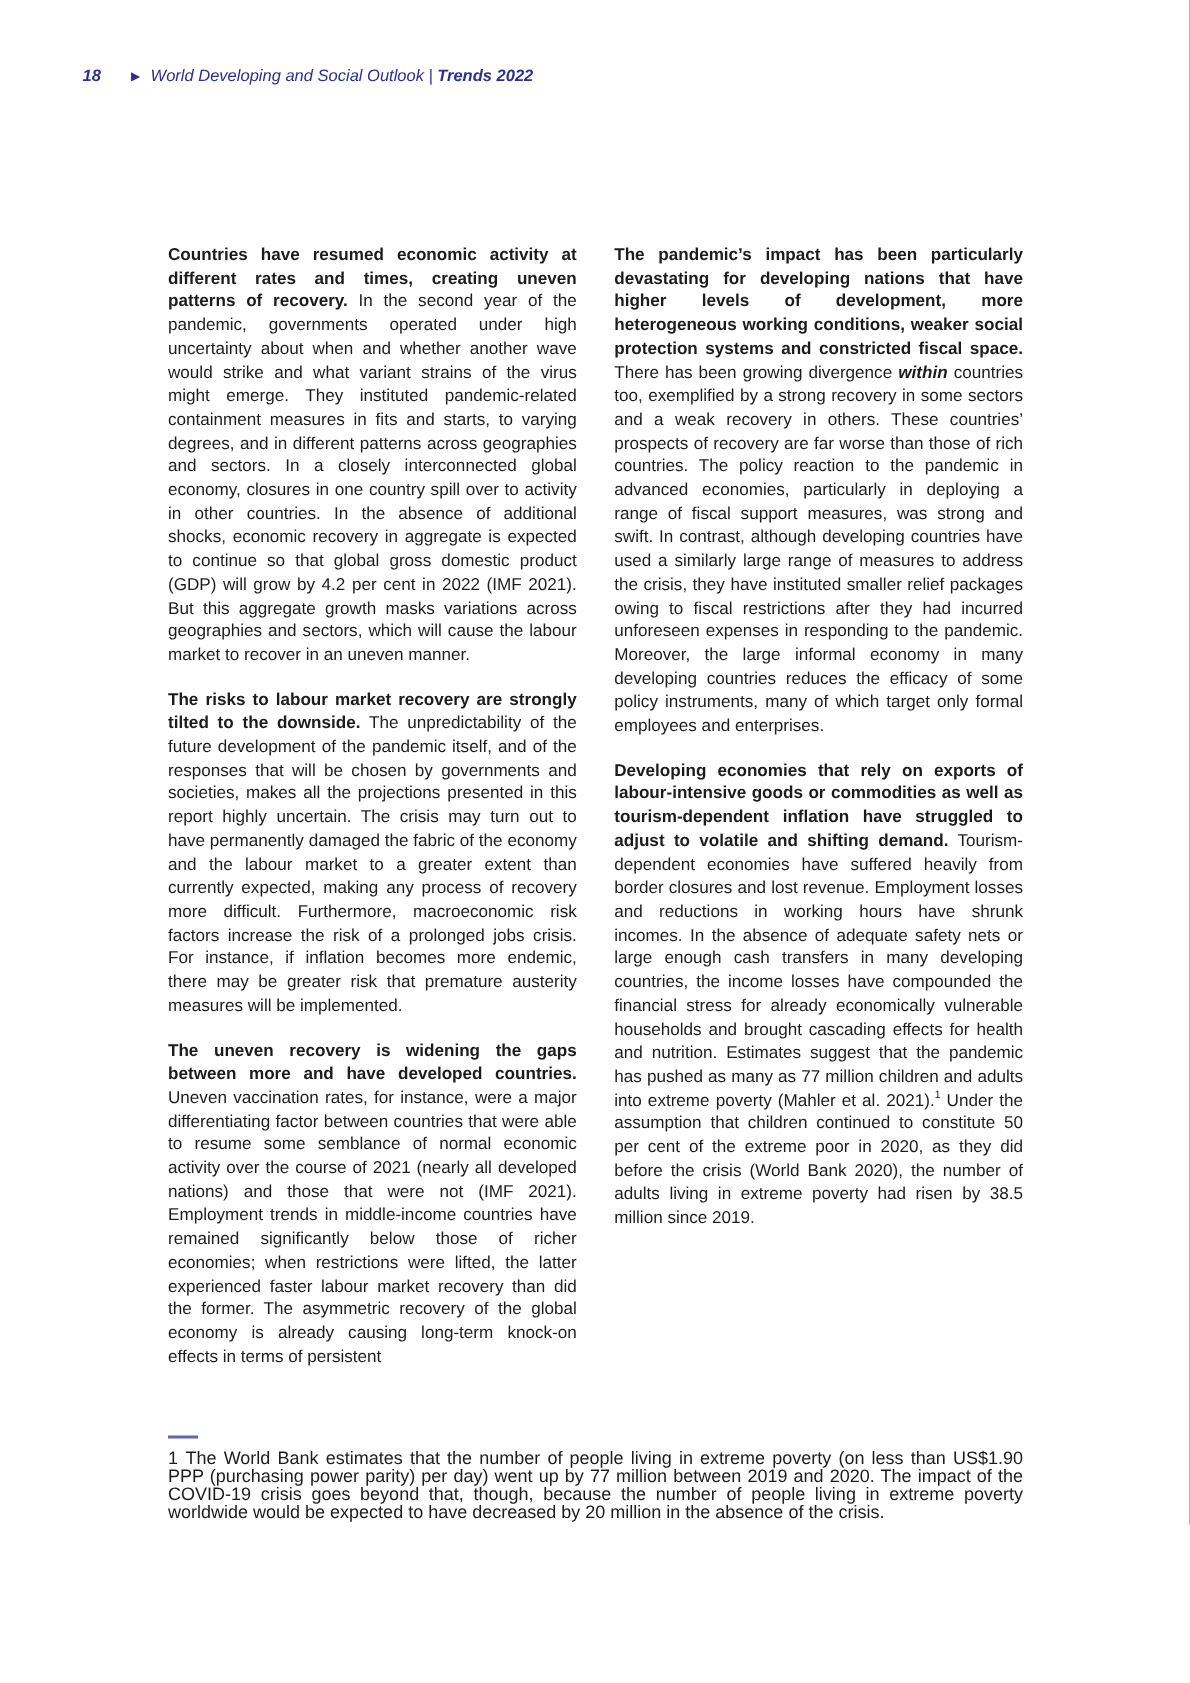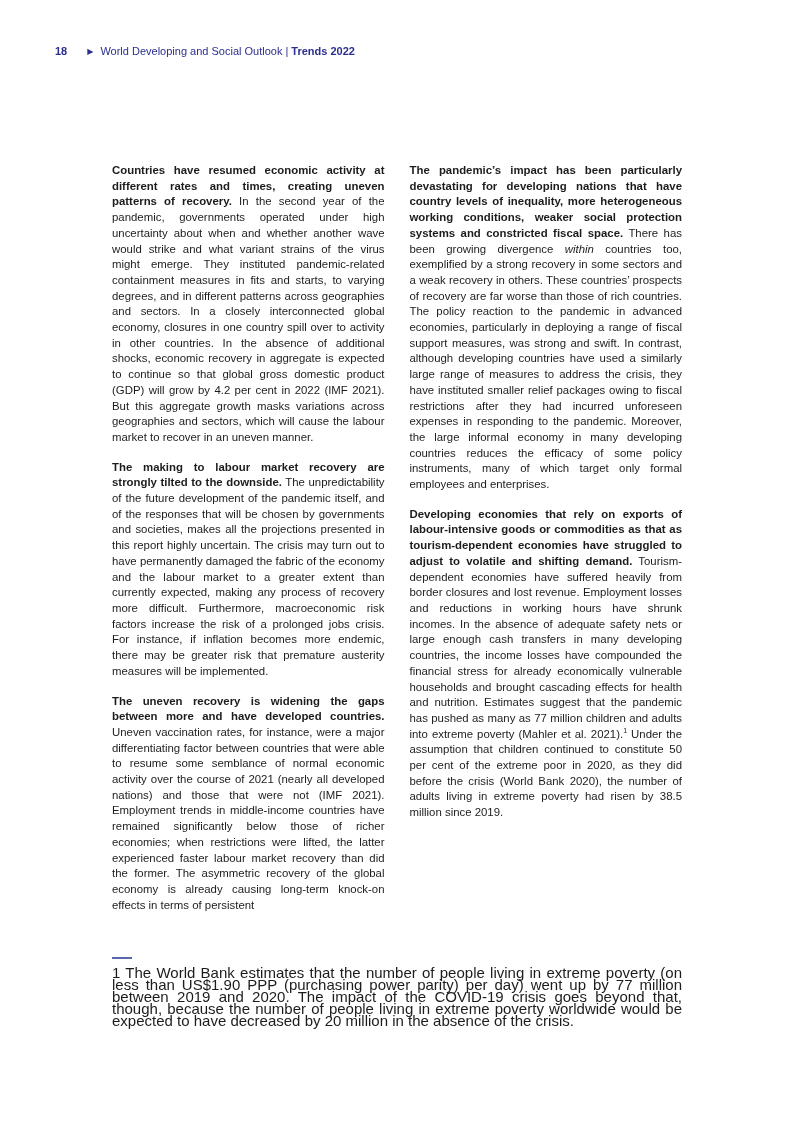--- a/index.html
+++ b/index.html
@@ -16,20 +16,21 @@
   
   .page-header {
     position: absolute;
     top: 44px;
     left: 55px;
     display: flex;
     align-items: baseline;
     color: #2b2f90;
     font-size: 11px;
     line-height: 14px;
+    font-style: italic;
   }
   .page-num {
     font-weight: bold;
     margin-right: 20px;
   }
   .arrow {
     font-size: 8px;
     margin-right: 7px;
     position: relative;
     top: -1px;
@@ -49,42 +50,42 @@
   .col { width: 272.5px; }
   .para {
     font-size: 11.4px;
     line-height: 15.7px;
     color: #1c1c1c;
     text-align: justify;
     margin-bottom: 14px;
   }
   .para:last-child { margin-bottom: 0; }
   .lead { font-weight: bold; }
-  .italic { font-style: italic; }
+  .italic { font-style: italic; font-weight: bold; }
   sup.fn-ref {
     font-size: 7px;
     line-height: 0;
     vertical-align: super;
   }
 
   
   .footnote-area {
     position: absolute;
     top: 957px;
     left: 112px;
     width: 570px;
   }
   .footnote-rule {
     width: 20px;
     height: 2px;
     background: #5b67ae;
     margin-bottom: 8px;
   }
   .footnote {
-    font-size: 15px;
+    font-size: 12px;
     line-height: 11.9px;
     color: #1c1c1c;
     text-align: justify;
   }
   .fn-num { padding-right: 5px; }
 </style>
 </head>
 <body>
 
 <div class="page">
@@ -96,36 +97,36 @@
   </header>
 
   <main class="columns">
 
     <section class="col">
       <p class="para">
         <span class="lead">Countries have resumed economic activity at different rates and times, creating uneven patterns of recovery.</span>
         <span>In the second year of the pandemic, governments operated under high uncertainty about when and whether another wave would strike and what variant strains of the virus might emerge. They instituted pandemic-related containment measures in fits and starts, to varying degrees, and in different patterns across geographies and sectors. In a closely interconnected global economy, closures in one country spill over to activity in other countries. In the absence of additional shocks, economic recovery in aggregate is expected to continue so that global gross domestic product (GDP) will grow by 4.2 per cent in 2022 (IMF 2021). But this aggregate growth masks variations across geographies and sectors, which will cause the labour market to recover in an uneven manner.</span>
       </p>
       <p class="para">
-        <span class="lead">The making to labour market recovery are strongly tilted to the downside.</span>
+        <span class="lead">The risks to labour market recovery are strongly tilted to the downside.</span>
         <span>The unpredictability of the future development of the pandemic itself, and of the responses that will be chosen by governments and societies, makes all the projections presented in this report highly uncertain. The crisis may turn out to have permanently damaged the fabric of the economy and the labour market to a greater extent than currently expected, making any process of recovery more difficult. Furthermore, macroeconomic risk factors increase the risk of a prolonged jobs crisis. For instance, if inflation becomes more endemic, there may be greater risk that premature austerity measures will be implemented.</span>
       </p>
       <p class="para">
         <span class="lead">The uneven recovery is widening the gaps between more and have developed countries.</span>
         <span>Uneven vaccination rates, for instance, were a major differentiating factor between countries that were able to resume some semblance of normal economic activity over the course of 2021 (nearly all developed nations) and those that were not (IMF 2021). Employment trends in middle-income countries have remained significantly below those of richer economies; when restrictions were lifted, the latter experienced faster labour market recovery than did the former. The asymmetric recovery of the global economy is already causing long-term knock-on effects in terms of persistent</span>
       </p>
     </section>
 
     <section class="col">
       <p class="para">
-        <span class="lead">The pandemic’s impact has been particularly devastating for developing nations that have country levels of inequality, more heterogeneous working conditions, weaker social protection systems and constricted fiscal space.</span>
+        <span class="lead">The pandemic’s impact has been particularly devastating for developing nations that have higher levels of development, more heterogeneous working conditions, weaker social protection systems and constricted fiscal space.</span>
         <span>There has been growing divergence </span><span class="italic">within</span><span> countries too, exemplified by a strong recovery in some sectors and a weak recovery in others. These countries’ prospects of recovery are far worse than those of rich countries. The policy reaction to the pandemic in advanced economies, particularly in deploying a range of fiscal support measures, was strong and swift. In contrast, although developing countries have used a similarly large range of measures to address the crisis, they have instituted smaller relief packages owing to fiscal restrictions after they had incurred unforeseen expenses in responding to the pandemic. Moreover, the large informal economy in many developing countries reduces the efficacy of some policy instruments, many of which target only formal employees and enterprises.</span>
       </p>
       <p class="para">
-        <span class="lead">Developing economies that rely on exports of labour-intensive goods or commodities as that as tourism-dependent economies have struggled to adjust to volatile and shifting demand.</span>
+        <span class="lead">Developing economies that rely on exports of labour-intensive goods or commodities as well as tourism-dependent inflation have struggled to adjust to volatile and shifting demand.</span>
         <span>Tourism-dependent economies have suffered heavily from border closures and lost revenue. Employment losses and reductions in working hours have shrunk incomes. In the absence of adequate safety nets or large enough cash transfers in many developing countries, the income losses have compounded the financial stress for already economically vulnerable households and brought cascading effects for health and nutrition. Estimates suggest that the pandemic has pushed as many as 77 million children and adults into extreme poverty (Mahler et al. 2021).</span><sup class="fn-ref">1</sup><span> Under the assumption that children continued to constitute 50 per cent of the extreme poor in 2020, as they did before the crisis (World Bank 2020), the number of adults living in extreme poverty had risen by 38.5 million since 2019.</span>
       </p>
     </section>
 
   </main>
 
   <footer class="footnote-area">
     <div class="footnote-rule"></div>
     <p class="footnote">
       <span class="fn-num">1</span><span>The World Bank estimates that the number of people living in extreme poverty (on less than US$1.90 PPP (purchasing power parity) per day) went up by 77 million between 2019 and 2020. The impact of the COVID-19 crisis goes beyond that, though, because the number of people living in extreme poverty worldwide would be expected to have decreased by 20 million in the absence of the crisis.</span>

